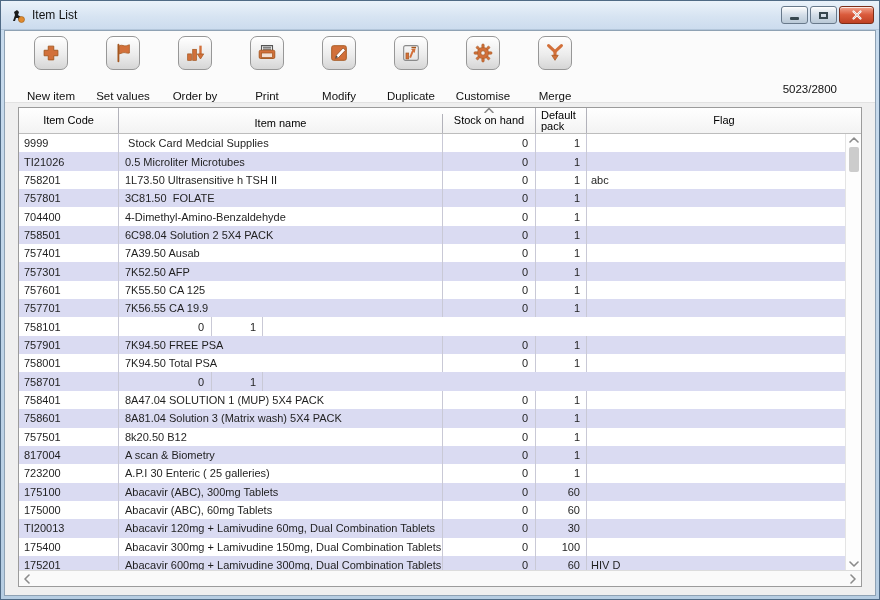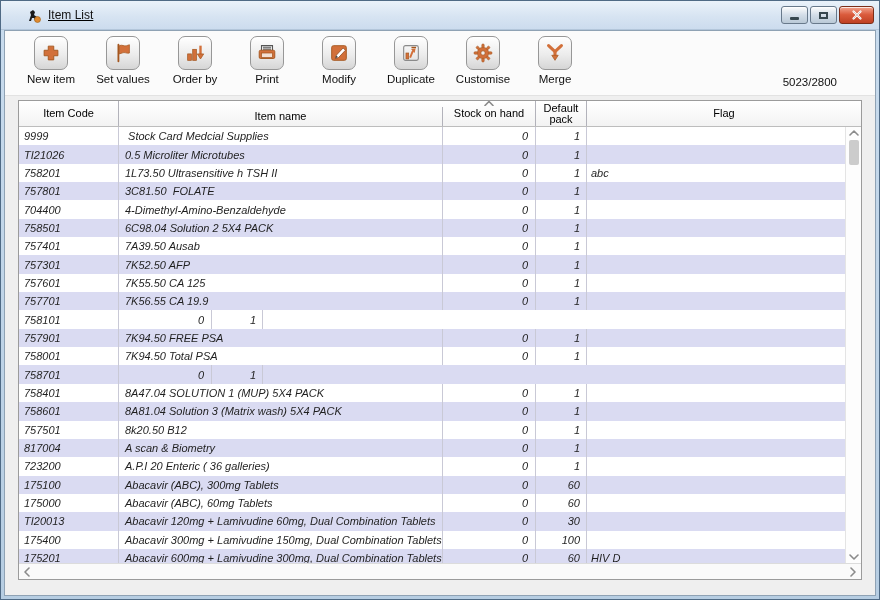--- a/index.html
+++ b/index.html
@@ -1,53 +1,53 @@
 <!DOCTYPE html>
 <html><head>
 <meta charset="utf-8">
 <style>
   html,body{margin:0;padding:0;}
   body{width:880px;height:600px;font-family:"Liberation Sans",sans-serif;background:#e8e8e8;overflow:hidden;}
   .window{width:880px;height:600px;box-sizing:border-box;border:1px solid #4f6a85;
     background:linear-gradient(#c9dcee,#b6cde2);display:flex;flex-direction:column;}
   
-  .titlebar{height:28px;flex:0 0 28px;display:flex;align-items:center;padding:0 5px 0 24px;
-    background:linear-gradient(#eaf2fa,#d7e4f2 55%,#ccdcee);border-bottom:1px solid #b3c6da;text-decoration:underline;}
+  .titlebar{height:28px;flex:0 0 28px;display:flex;align-items:center;padding:0 5px 0 8px;
+    background:linear-gradient(#eaf2fa,#d7e4f2 55%,#ccdcee);border-bottom:1px solid #b3c6da;}
   .app-icon{width:17px;height:17px;display:inline-flex;}
   .title{font-size:12px;color:#121212;margin-left:6px;}
   .win-controls{margin-left:auto;display:flex;gap:2px;align-items:center;}
   .win-btn{height:18px;border-radius:3px;border:1px solid #68798b;display:flex;align-items:center;
     justify-content:center;box-shadow:inset 0 1px rgba(255,255,255,.75);box-sizing:border-box;}
   .win-btn.minmax{width:27px;background:linear-gradient(#fdfdfd,#d3dde8 50%,#bac9d7);}
   .win-btn.close-btn{width:35px;background:linear-gradient(#f2a48e,#da5b3c 48%,#bf4023);border-color:#7c2d18;}
   .glyph-min{width:9px;height:3px;background:#37474f;border-radius:1px;margin-top:7px;}
   .glyph-max{width:9px;height:7px;border:2px solid #37474f;box-sizing:border-box;}
   
   .content{flex:1;margin:0 3px 3px;background:#efefef;border:1px solid #8fa2b4;display:flex;
     flex-direction:column;overflow:hidden;}
   .toolbar{flex:0 0 65px;background:#fbfbfb;border-bottom:1px solid #e2e2e2;display:flex;
     padding:5px 0 0 10px;box-sizing:border-box;}
   .tool{width:72px;display:flex;flex-direction:column;align-items:center;cursor:default;}
   .tool-icon{width:34px;height:34px;border:1px solid #979797;border-radius:7px;
     background:linear-gradient(#ffffff,#ececec 55%,#d6d6d6);box-shadow:inset 0 1px #fff;
     display:flex;align-items:center;justify-content:center;box-sizing:border-box;}
-  .tool-label{font-size:11.5px;color:#111;margin-top:3px;white-space:nowrap;}
+  .tool-label{font-size:11.5px;color:#111;margin-top:20px;white-space:nowrap;}
   .count{margin-left:auto;align-self:flex-end;padding:0 38px 7px 0;font-size:11.5px;color:#111;}
   
   .table-wrap{margin:4px 13px 0;height:480px;background:#fff;border:1px solid #9b9b9b;
     display:flex;flex-direction:column;box-sizing:border-box;}
   .thead{flex:0 0 25px;display:flex;border-bottom:1px solid #bdbdbd;
     background:linear-gradient(#ffffff,#f3f3f3);}
   .th{font-size:11px;color:#000;display:flex;align-items:center;justify-content:center;
-    border-right:1px solid #b2b2ba;position:relative;line-height:11px;text-align:center;
+    border-right:1px solid #b2b2ba;position:relative;line-height:11px;
     box-sizing:border-box;}
   .w-code{width:100px;} .w-name{width:324px;margin-top:6px;} .w-stock{width:93px;} .w-pack{width:51px;}
   .w-flag{flex:1;border-right:none;}
   .sort-caret{position:absolute;top:0;left:50%;transform:translateX(-50%);line-height:0;}
-  .tbody-row{flex:1;display:flex;overflow:hidden;font-style:italic;}
+  .tbody-row{flex:1;display:flex;overflow:hidden;}
   .tbody{width:828px;overflow:hidden;}
   .trow{display:flex;height:18.35px;background:#fff;}
   .trow.alt{background:#dadbf2;}
   .cell{font-size:11px;color:#1f1f1f;white-space:pre;overflow:hidden;box-sizing:border-box;
     border-right:1px solid #c9c9d6;height:100%;display:flex;align-items:center;}
   .cell.num{justify-content:flex-end;}
   .c-code{width:100px;padding-left:5px;}
   .c-name{width:324px;padding-left:6px;}
   .c-stock{width:93px;padding-right:7px;}
   .c-pack{width:51px;padding-right:6px;}
@@ -337,21 +337,21 @@
   </div>
             <div class="trow alt">
     <div class="cell c-code">817004</div>
     <div class="cell c-name">A scan &amp; Biometry</div>
     <div class="cell c-stock num">0</div>
     <div class="cell c-pack num">1</div>
     <div class="cell c-flag"></div>
   </div>
             <div class="trow">
     <div class="cell c-code">723200</div>
-    <div class="cell c-name">A.P.I 20 Enteric ( 36 galleries)</div>
+    <div class="cell c-name">A.P.I 30 Enteric ( 25 galleries)</div>
     <div class="cell c-stock num">0</div>
     <div class="cell c-pack num">1</div>
     <div class="cell c-flag"></div>
   </div>
             <div class="trow alt">
     <div class="cell c-code">175100</div>
     <div class="cell c-name">Abacavir (ABC), 300mg Tablets</div>
     <div class="cell c-stock num">0</div>
     <div class="cell c-pack num">60</div>
     <div class="cell c-flag"></div>

